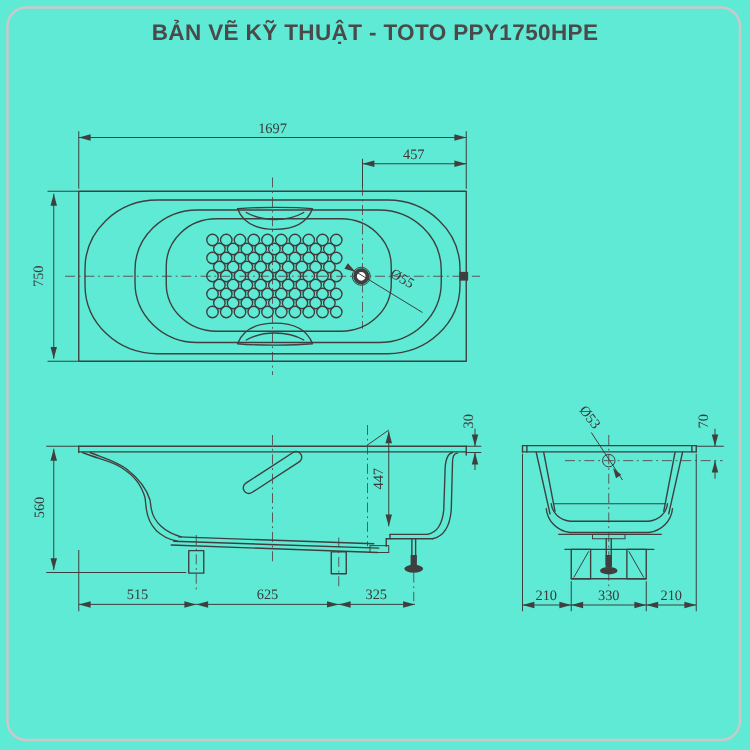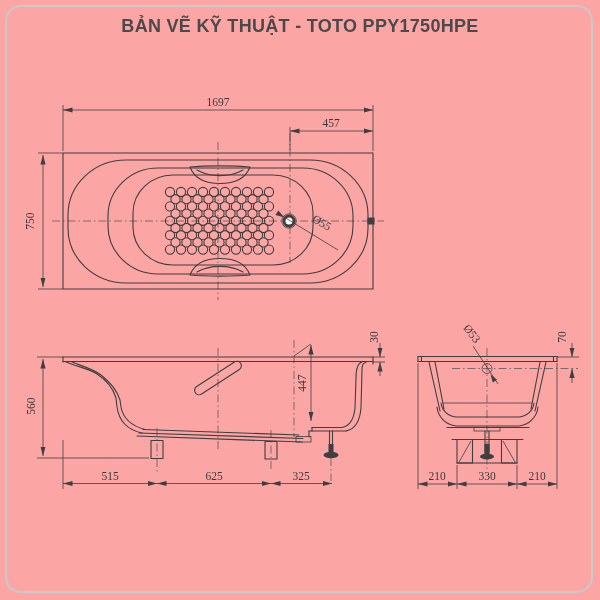--- a/index.html
+++ b/index.html
@@ -1,17 +1,17 @@
 <!DOCTYPE html>
 <html><head>
 <meta charset="utf-8">
 <style>
   html,body{margin:0;padding:0;}
   .page{
-    position:relative;width:600px;height:600px;background:#fca5a5;
+    position:relative;width:600px;height:600px;background:#5eead4;
     font-family:"Liberation Sans",sans-serif;overflow:hidden;
   }
   .frame{
     position:absolute;left:5px;top:5px;width:588px;height:588px;
     border:2px solid #c9c9c9;border-radius:16px;box-sizing:border-box;
     pointer-events:none;
   }
   .title{
     position:absolute;left:0;top:16px;width:600px;text-align:center;
     font-size:18px;font-weight:bold;letter-spacing:.3px;color:#4a4a4a;

